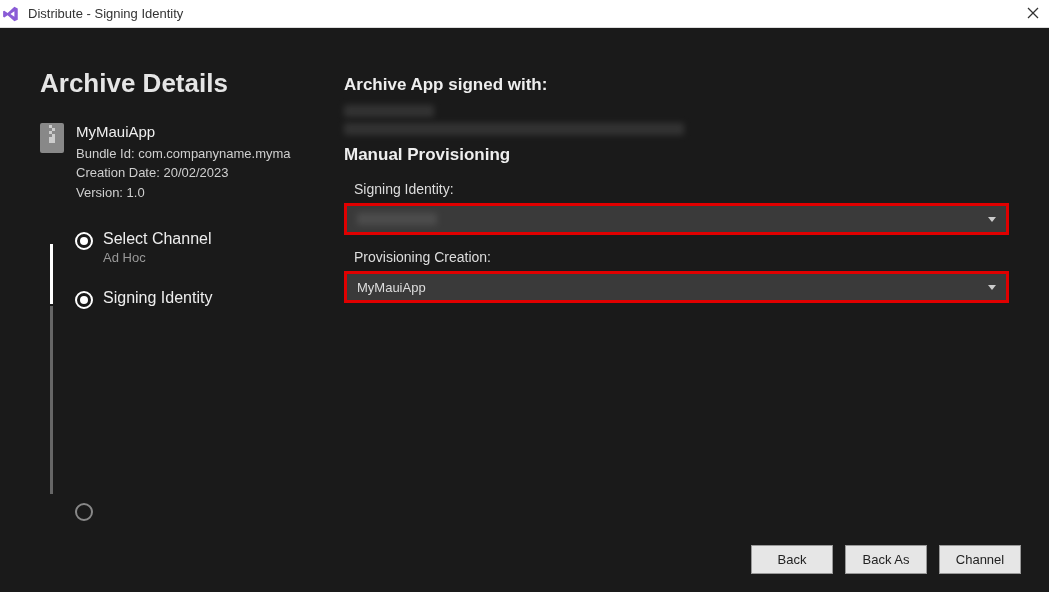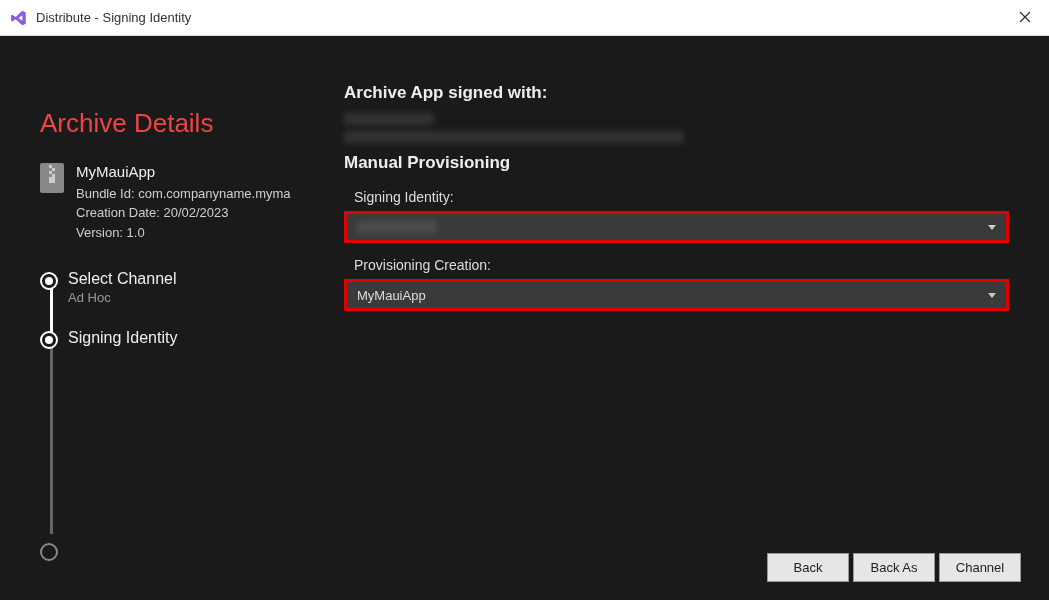--- a/index.html
+++ b/index.html
@@ -8,25 +8,25 @@
       box-sizing: border-box;
       font-family: 'Segoe UI', Tahoma, Geneva, Verdana, sans-serif;
     }
     body {
       width: 1049px;
       height: 600px;
       background: #fff;
       overflow: hidden;
     }
     .titlebar {
-      height: 36px;
+      height: 28px;
       background: #fff;
       display: flex;
       align-items: center;
-      padding: 0 10px;
+      padding: 0 2px;
       border-bottom: 1px solid #ddd;
       justify-content: space-between;
     }
     .titlebar-left {
       display: flex;
       align-items: center;
       gap: 8px;
     }
     .vs-logo {
       width: 18px;
@@ -54,24 +54,23 @@
       flex: 1;
       padding: 40px 40px 0 40px;
       gap: 24px;
     }
     .left-col {
       width: 280px;
       color: #ddd;
     }
     .archive-details-heading {
       font-size: 26px;
-      font-weight: 400;
-      color: #ef4444;
+      font-weight: 700;
+      color: #e5e5e5;
       margin-bottom: 22px;
-      margin-top: 32px;
     }
     .app-info {
       display: flex;
       gap: 12px;
       margin-bottom: 28px;
     }
     .zip-icon {
       width: 24px;
       height: 30px;
       flex-shrink: 0;
@@ -95,20 +94,21 @@
       left: 10px;
       top: 14px;
       width: 3px;
       background: #fff;
     }
     .step-line.line1 { height: 60px; }
     .step-line.line2 { top: 76px; height: 188px; background: #666; }
     .step {
       position: relative;
       margin-bottom: 24px;
+      margin-left: 35px;
     }
     .step-dot {
       position: absolute;
       left: -28px;
       top: 2px;
       width: 18px;
       height: 18px;
       border-radius: 50%;
       background: #1a1a1a;
       border: 2px solid #fff;
@@ -196,21 +196,21 @@
       height: 0;
       border-left: 4px solid transparent;
       border-right: 4px solid transparent;
       border-top: 5px solid #ccc;
     }
     .footer {
       position: absolute;
       bottom: 18px;
       right: 28px;
       display: flex;
-      gap: 4px;
+      gap: 12px;
     }
     .btn {
       background: #e6e6e6;
       border: 1px solid #999;
       color: #222;
       font-size: 13px;
       padding: 6px 0;
       width: 82px;
       text-align: center;
       cursor: pointer;

